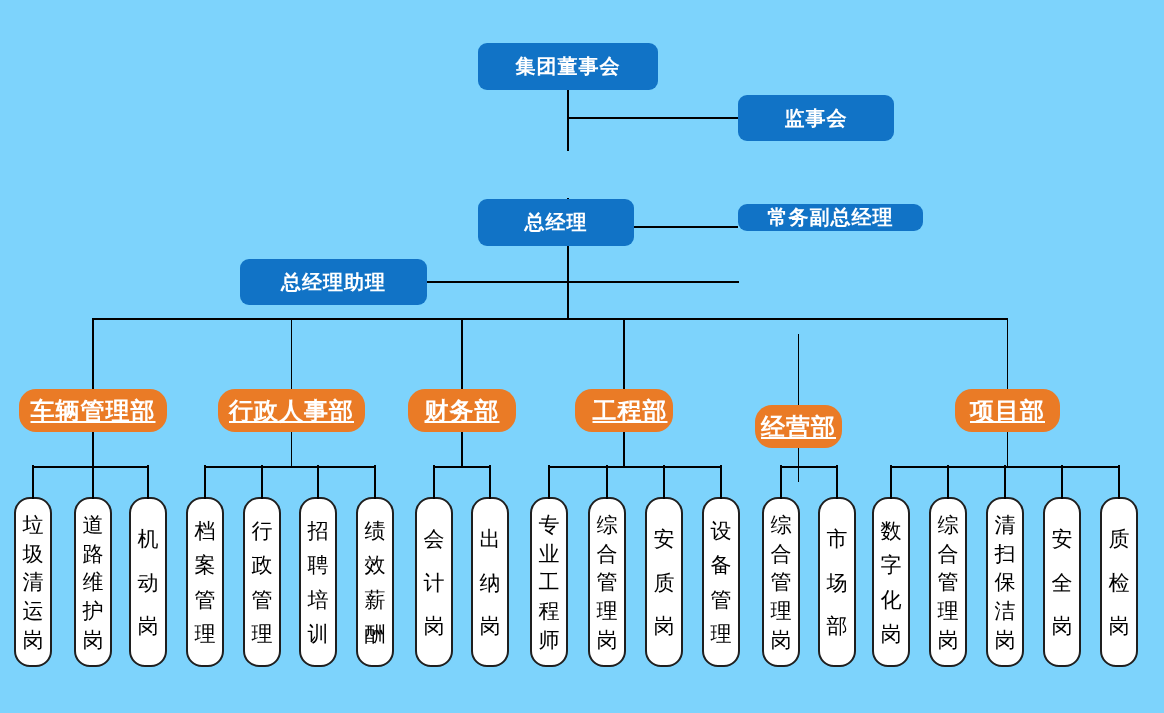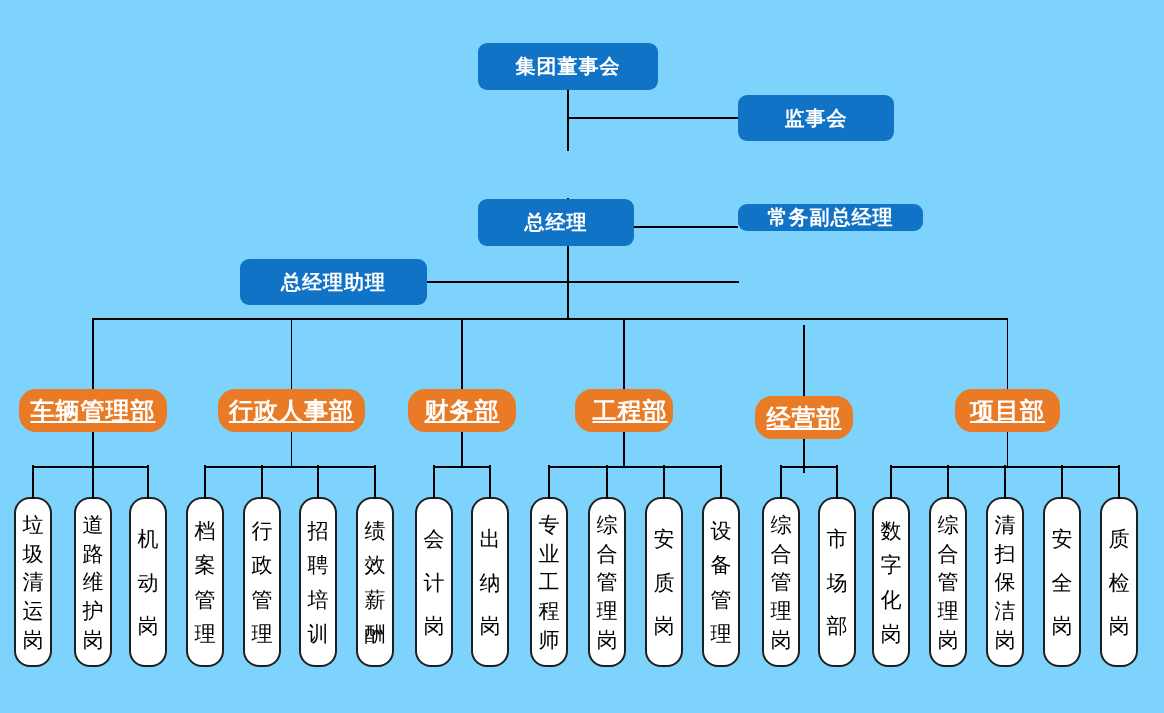--- a/index.html
+++ b/index.html
@@ -56,21 +56,21 @@
   <div class="node blue" style="left:478px;top:43px;width:180px;height:47px;">集团董事会</div>
   <div class="node blue" style="left:738px;top:95px;width:156px;height:46px;">监事会</div>
   <div class="node blue" style="left:478px;top:151px;width:156px;height:47px;margin-top:48px;">总经理</div>
   <div class="node blue" style="left:738px;top:204px;width:185px;height:27px;">常务副总经理</div>
   <div class="node blue" style="left:240px;top:259px;width:187px;height:46px;">总经理助理</div>
 
   <div class="node orange dept" style="left:19px;top:389px;width:148px;height:43px;">车辆管理部</div>
   <div class="node orange dept" style="left:218px;top:389px;width:147px;height:43px;">行政人事部</div>
   <div class="node orange dept" style="left:408px;top:389px;width:108px;height:43px;">财务部</div>
   <div class="node orange dept" style="left:575px;top:389px;width:98px;height:43px;padding-left:12px;">工程部</div>
-  <div class="node orange dept" style="left:755px;top:396px;width:98px;height:43px;">经营部</div>
+  <div class="node orange dept" style="left:755px;top:405px;width:87px;height:43px;">经营部</div>
   <div class="node orange dept" style="left:955px;top:389px;width:105px;height:43px;">项目部</div>
 
   <div class="vbox" style="left:14px;">
       <span>垃</span>
       <span>圾</span>
       <span>清</span>
       <span>运</span>
       <span>岗</span>
     </div>
   <div class="vbox" style="left:74px;">

